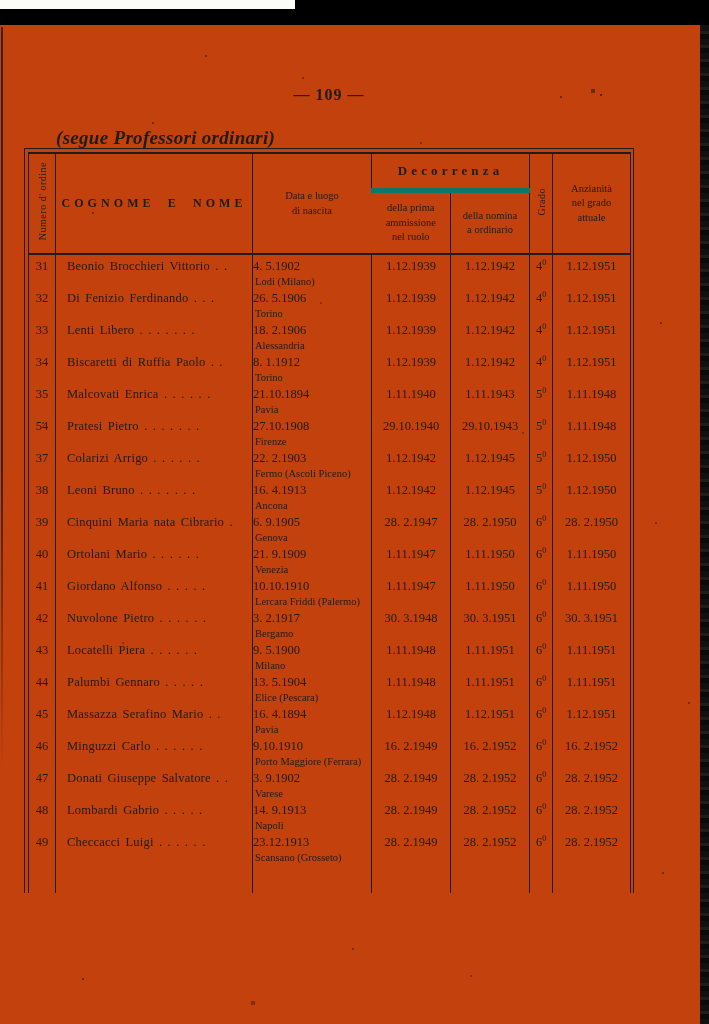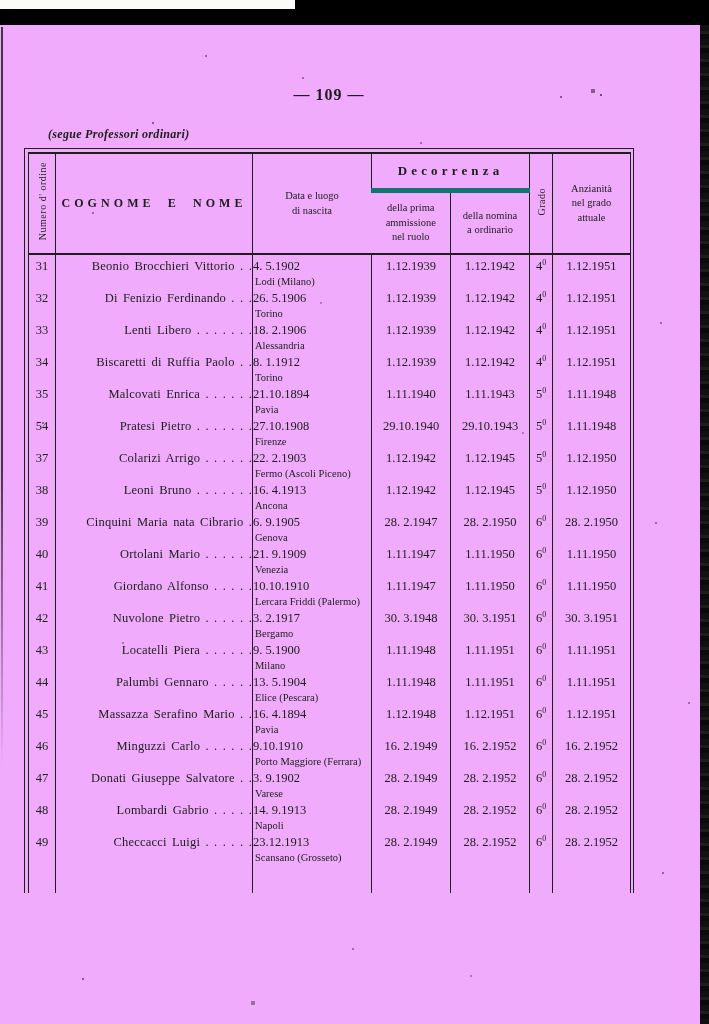--- a/index.html
+++ b/index.html
@@ -1,18 +1,18 @@
 <!DOCTYPE html>
 <html><head>
 <meta charset="utf-8">
 <style>
   html,body { margin:0; padding:0; }
   .page {
     position:relative; width:709px; height:1024px;
-    background:#f0abfc; overflow:hidden;
+    background:#c2410c; overflow:hidden;
     font-family:"Liberation Serif", serif; color:#1d1d1b;
   }
   
   .scan-top { position:absolute; top:0; left:0; width:709px; height:25px; background:#000; }
   .scan-top-notch { position:absolute; top:0; left:0; width:295px; height:9px; background:#fbfbf8; }
   .scan-right { position:absolute; top:25px; right:0; width:9px; height:999px;
     background:repeating-linear-gradient(180deg,#111 0 6px,#1e1d1a 6px 9px,#0a0a0a 9px 14px); }
   .scan-left { position:absolute; left:1px; top:27px; width:2px; height:740px;
     background:linear-gradient(180deg, rgba(25,25,22,.8) 0 60%, rgba(25,25,22,0)); }
   .speckles { position:absolute; top:0; left:0; width:2px; height:2px; background:transparent;
@@ -22,22 +22,22 @@
       420px 142px 0 rgba(20,20,18,.4), 660px 322px 0 rgba(20,20,18,.45),
       655px 522px 0 rgba(20,20,18,.4), 82px 978px 0 rgba(20,20,18,.5),
       252px 1002px 0 1px rgba(20,20,18,.4), 662px 872px 0 rgba(20,20,18,.45),
       352px 948px 0 rgba(20,20,18,.4), 122px 642px 0 rgba(20,20,18,.35),
       42px 422px 0 rgba(20,20,18,.45), 688px 702px 0 rgba(20,20,18,.4),
       320px 302px 0 rgba(20,20,18,.3), 522px 432px 0 rgba(20,20,18,.3),
       205px 55px 0 rgba(20,20,18,.45), 470px 975px 0 rgba(20,20,18,.35); }
 
   .page-number { position:absolute; left:28px; top:86px; width:602px;
     text-align:center; font-size:16px; font-weight:bold; letter-spacing:1px; }
-  .subtitle { position:absolute; left:48px; top:127px;
-    font-size:12px; font-weight:bold; font-style:italic; letter-spacing:.3px; }
+  .subtitle { position:absolute; left:56px; top:127px;
+    font-size:19px; font-weight:bold; font-style:italic; letter-spacing:.3px; }
 
   .tablewrap { position:absolute; left:28px; top:152px; width:602px; }
   
   .rule-top { position:absolute; left:-4px; right:-4px; top:-4px; height:1px; background:#1d1d1b; }
   .tablewrap::before { content:""; position:absolute; left:-4px; top:-4px; bottom:0; width:1px; background:#1d1d1b; }
   .tablewrap::after  { content:""; position:absolute; right:-4px; top:-4px; bottom:0; width:1px; background:#1d1d1b; }
 
   table { border-collapse:collapse; table-layout:fixed; width:602px;
     border-top:2px solid #1d1d1b; border-left:1.5px solid #1d1d1b; border-right:1.5px solid #1d1d1b; }
   col.c1{width:27px} col.c2{width:197px} col.c3{width:119px}
@@ -52,21 +52,21 @@
     border-bottom:5px solid #0f766e; }
   th.sub { height:60px; font-size:10.5px; line-height:1.38; white-space:pre-line; }
   th.wrap2 { font-size:10.5px; line-height:1.38; white-space:pre-line; }
   th.big { font-size:12px; font-weight:bold; letter-spacing:.34em; word-spacing:.5em; }
   .vtext { display:inline-block; writing-mode:vertical-rl; transform:rotate(180deg);
     font-size:10px; letter-spacing:.5px; white-space:nowrap; }
 
   tbody tr { height:32px; }
   tbody td { vertical-align:top; font-size:12.5px; line-height:13px; padding-top:5px; }
   td.c-num { text-align:center; }
-  td.c-name { text-align:right; padding-left:11px; letter-spacing:.2px; word-spacing:2px; }
+  td.c-name { text-align:left; padding-left:11px; letter-spacing:.2px; word-spacing:2px; }
   td.c-birth { text-align:left; }
   .bplace { font-size:10.5px; line-height:11px; margin-top:3px; padding:0 2px; }
   td.c-date { text-align:center; }
   td.c-grade { text-align:center; }
   td.c-grade sup { font-size:8px; line-height:0; }
   tr.filler { height:30px; }
   tr.filler td { padding:0; }
 </style>
 </head>
 <body>

